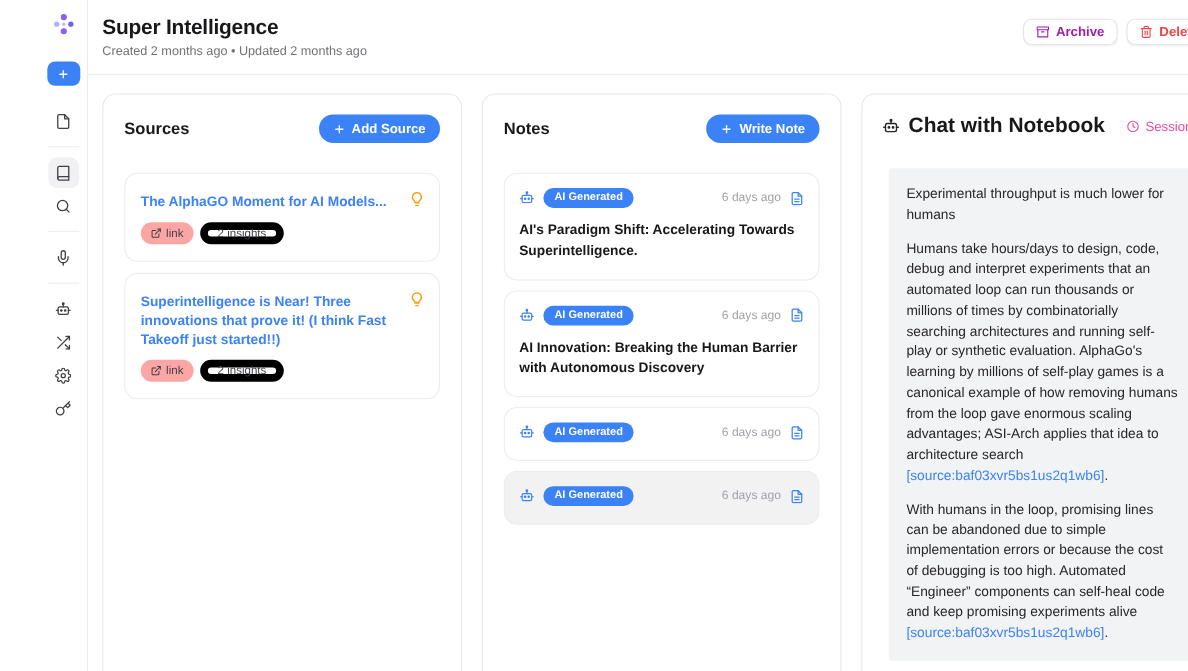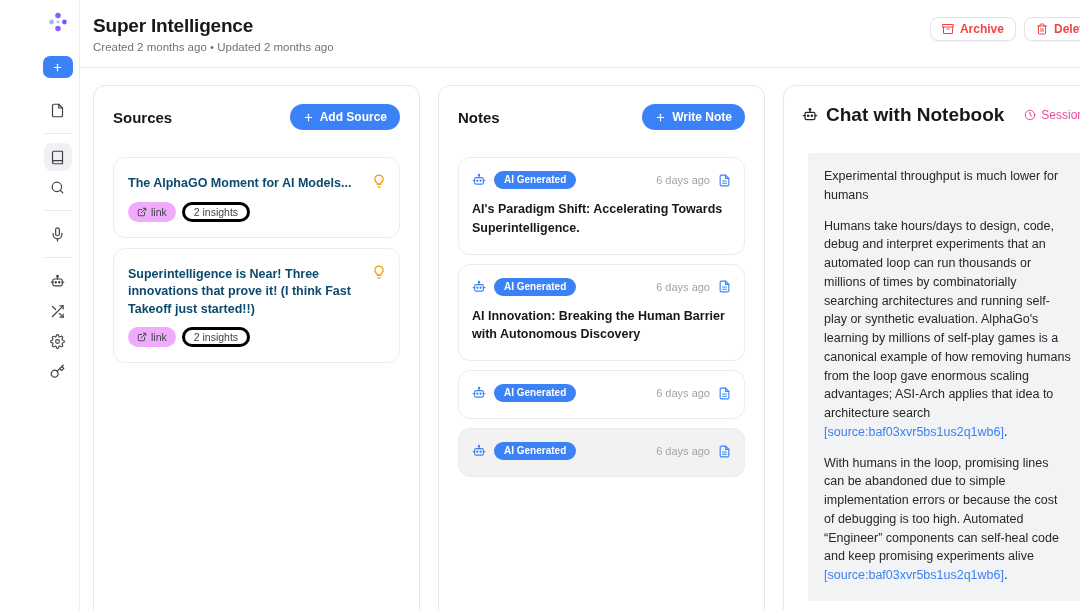--- a/index.html
+++ b/index.html
@@ -23,48 +23,48 @@
   
   .main { flex:1; display:flex; flex-direction:column; min-width:0; }
   .hdr { display:flex; justify-content:space-between; align-items:flex-start;
     padding:15px 14px 14px 13px; border-bottom:1px solid #ececef; }
   .page-title { font-size:19px; font-weight:700; letter-spacing:-0.2px; color:#18181b; }
   .desc { font-size:12.5px; color:#a1a1aa; margin-top:12px; }
   .meta { font-size:11.5px; color:#71717a; margin-top:4px; }
   .hdr-buttons { display:flex; gap:8px; padding-top:2px; }
   .btn-outline { display:flex; align-items:center; gap:6px; height:24px; padding:0 11px;
     border:1px solid #e4e4e7; border-radius:8px; background:#fff; font-size:12px; font-weight:600;
-    color:#ef4444; cursor:pointer; box-shadow:0 1px 1px rgba(0,0,0,.04);
+    color:#a21caf; cursor:pointer; box-shadow:0 1px 1px rgba(0,0,0,.04);
     font-family:"Liberation Sans", sans-serif; }
   .btn-outline svg { width:12px; height:12px; }
   .btn-outline.danger { color:#ef4444; }
 
   
   .columns { display:flex; gap:18px; padding:17px 14px 0 13px; flex:1; overflow:hidden; }
   .col { width:327px; flex-shrink:0; min-height:560px; background:#fff;
     border:1px solid #e8e8ea; border-radius:12px; padding:18px 19px; overflow:hidden; }
   .col-head { display:flex; justify-content:space-between; align-items:center; }
   .col-title { font-size:15px; font-weight:700; color:#18181b; }
   .btn-blue { display:flex; align-items:center; gap:6px; height:26px; padding:0 13px;
     background:#3b82f6; border:none; border-radius:13px; color:#fff; font-size:12px; font-weight:600;
     cursor:pointer; font-family:"Liberation Sans", sans-serif;justify-content:space-between; }
   .btn-blue svg { width:11px; height:11px; }
 
   
   .src-list { margin-top:27px; }
   .src-card { position:relative; border:1px solid #ececee; border-radius:12px;
     padding:17px 14px 15px; margin-bottom:10px; cursor:pointer; }
-  .src-title { font-size:12.5px; font-weight:600; line-height:1.4; color:#0c4a6e; padding-right:28px; }
+  .src-title { font-size:12.5px; font-weight:600; line-height:1.4; color:#3b82f6; padding-right:28px; }
   .bulb { position:absolute; top:16px; right:13px; color:#f59e0b; }
   .bulb svg { width:14px; height:14px; }
   .tags { display:flex; gap:6px; margin-top:9px; }
   .tag { display:flex; align-items:center; gap:4px; height:20px; padding:0 9px;
-    border-radius:999px; font-size:10.5px; font-weight:500; color:#3f3f46; background:#f0abfc; cursor:pointer; }
+    border-radius:999px; font-size:10.5px; font-weight:500; color:#3f3f46; background:#fca5a5; cursor:pointer; }
   .tag svg { width:10px; height:10px; }
-  .tag.outline { background:#fff; border:3px solid #000000;justify-content:flex-end; }
+  .tag.outline { background:#fff; border:7px solid #000000;justify-content:flex-end; }
 
   
   .note-list { margin-top:27px; }
   .note-card { position:relative; border:1px solid #ececee; border-radius:12px;
     padding:13px 13px 16px; margin-bottom:9px; cursor:pointer; }
   .note-card.selected { background:#f2f2f3; }
   .note-head { display:flex; align-items:center; gap:8px; }
   .robot-blue { color:#3b82f6; display:flex; }
   .robot-blue svg { width:14px; height:14px; }
   .badge { background:#3b82f6; color:#fff; font-size:10px; font-weight:600;

